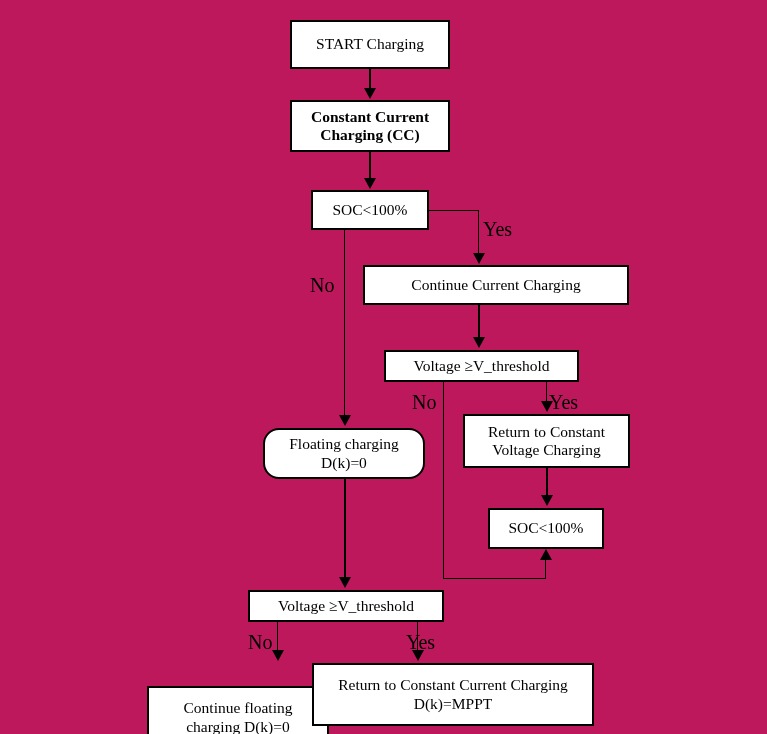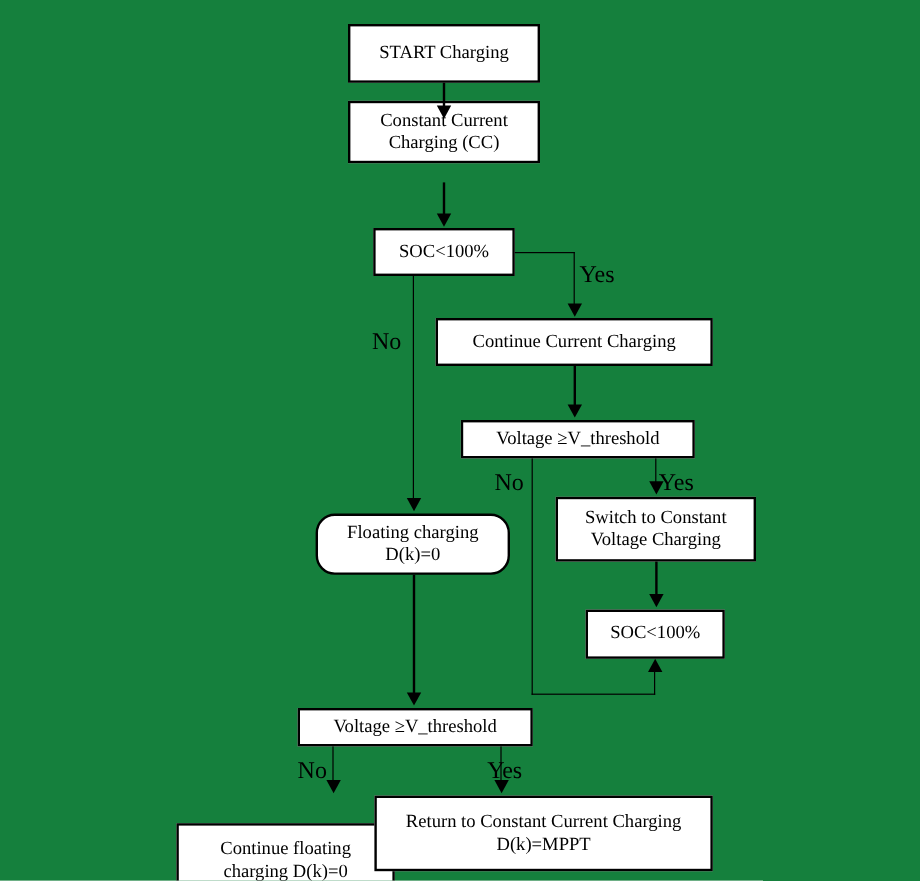--- a/index.html
+++ b/index.html
@@ -8,21 +8,21 @@
     background: #ffffff;
   }
   body {
     font-family: "Liberation Serif", "DejaVu Serif", serif;
     color: #000000;
   }
   #canvas {
     position: relative;
     width: 767px;
     height: 734px;
-    background: #15803d;
+    background: #be185d;
     overflow: hidden;
   }
   .node {
     position: absolute;
     box-sizing: border-box;
     border: 2px solid #000000;
     background: #ffffff;
     display: flex;
     align-items: center;
     justify-content: center;
@@ -73,39 +73,39 @@
 </style>
 </head>
 <body>
 
 <div id="canvas">
 
   <div class="node" style="left:290px; top:20px; width:160px; height:49px;">
     <span>START Charging</span>
   </div>
 
-  <div class="node" style="left:290px; top:84px; width:160px; height:52px;">
+  <div class="node" style="left:290px; top:100px; width:160px; height:52px;font-weight:bold;">
     <span>Constant Current
 Charging (CC)</span>
   </div>
 
   <div class="node" style="left:311px; top:190px; width:118px; height:40px;">
     <span>SOC&lt;100%</span>
   </div>
 
-  <div class="node" style="left:363px; top:265px; width:231px; height:40px;">
+  <div class="node" style="left:363px; top:265px; width:266px; height:40px;">
     <span>Continue Current Charging</span>
   </div>
 
   <div class="node" style="left:384px; top:350px; width:195px; height:32px;">
     <span>Voltage ≥V_threshold</span>
   </div>
 
   <div class="node" style="left:463px; top:414px; width:167px; height:54px;">
-    <span>Switch to Constant
+    <span>Return to Constant
 Voltage Charging</span>
   </div>
 
   <div class="node" style="left:263px; top:428px; width:162px; height:51px;border-radius:16px;">
     <span>Floating charging
 D(k)=0</span>
   </div>
 
   <div class="node" style="left:488px; top:508px; width:116px; height:41px;">
     <span>SOC&lt;100%</span>

